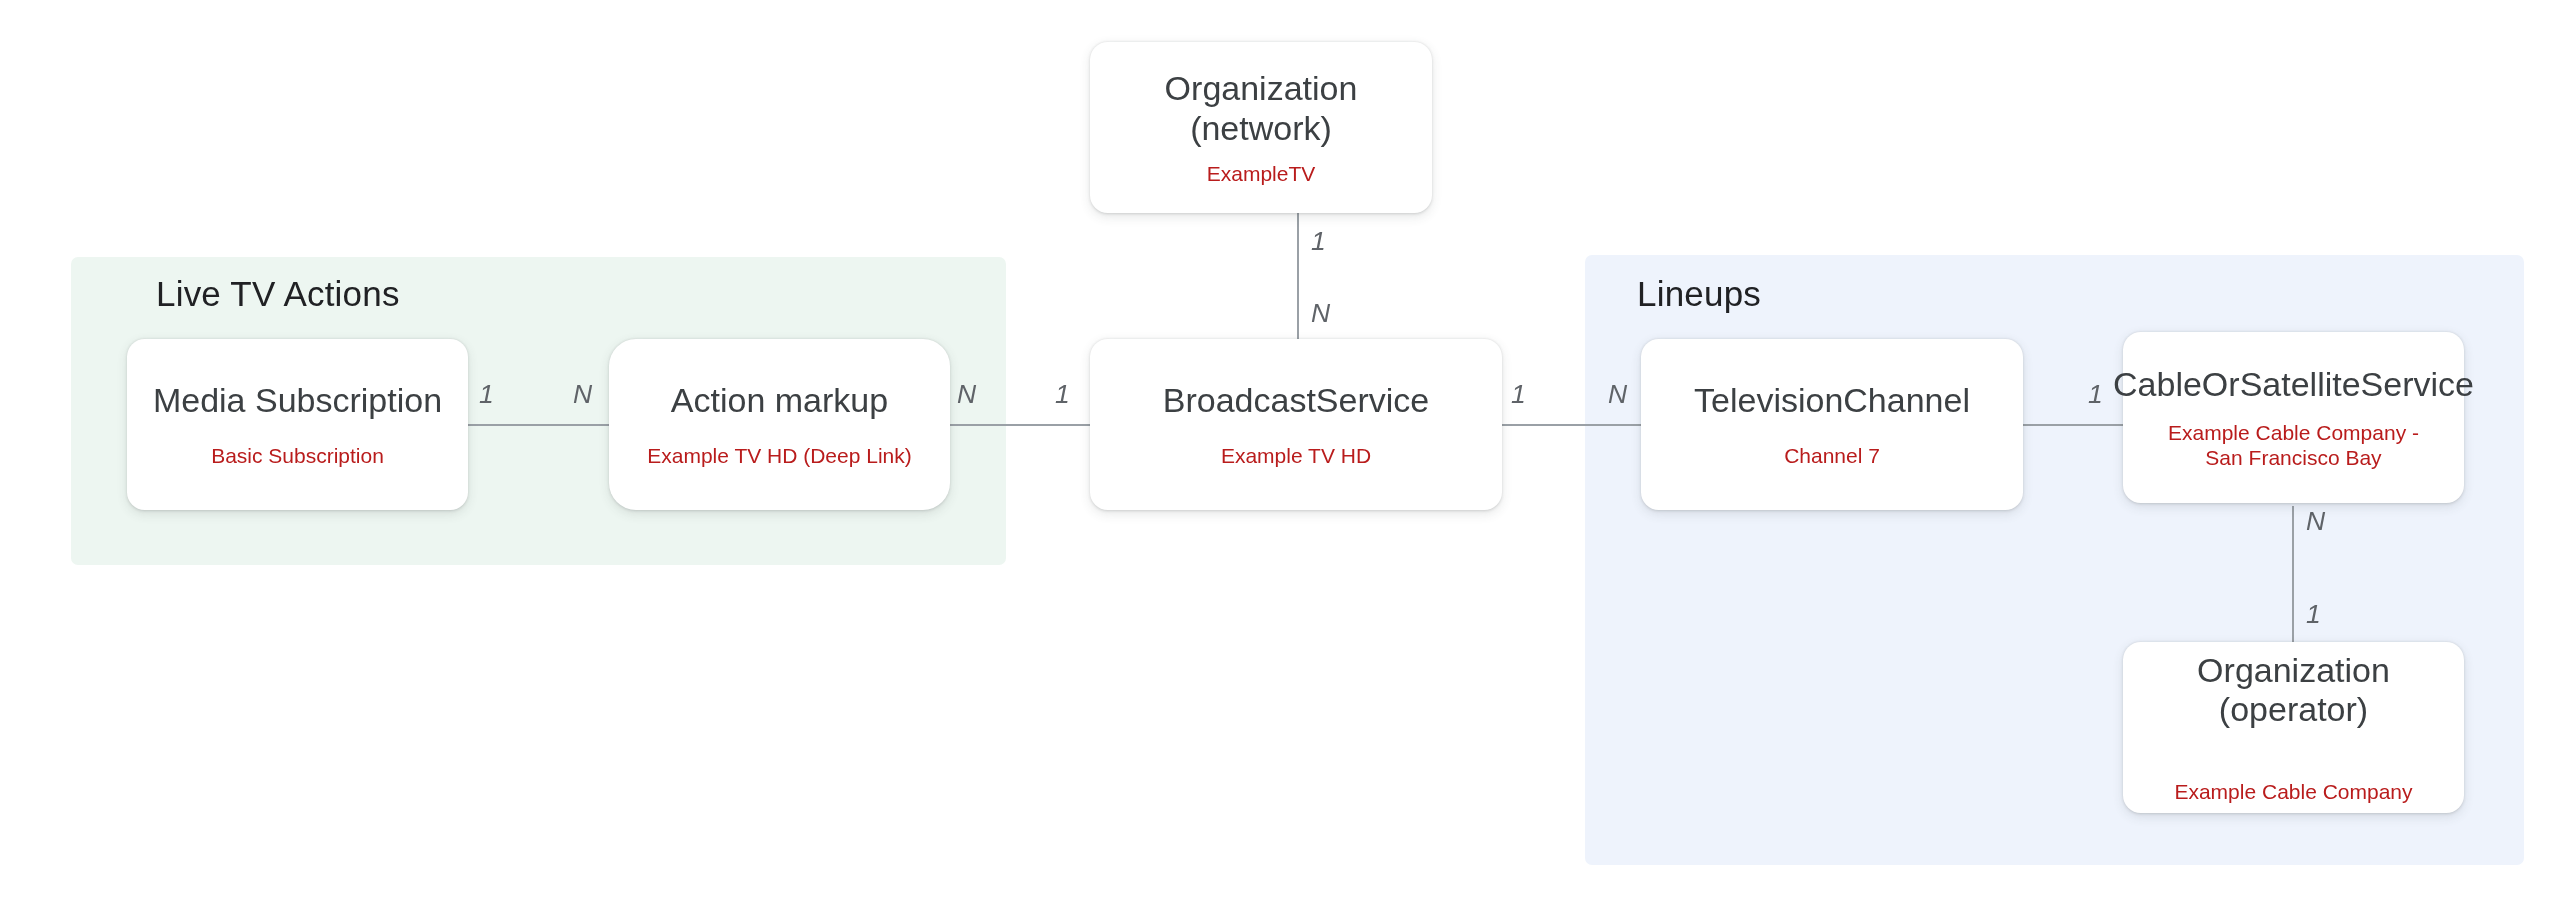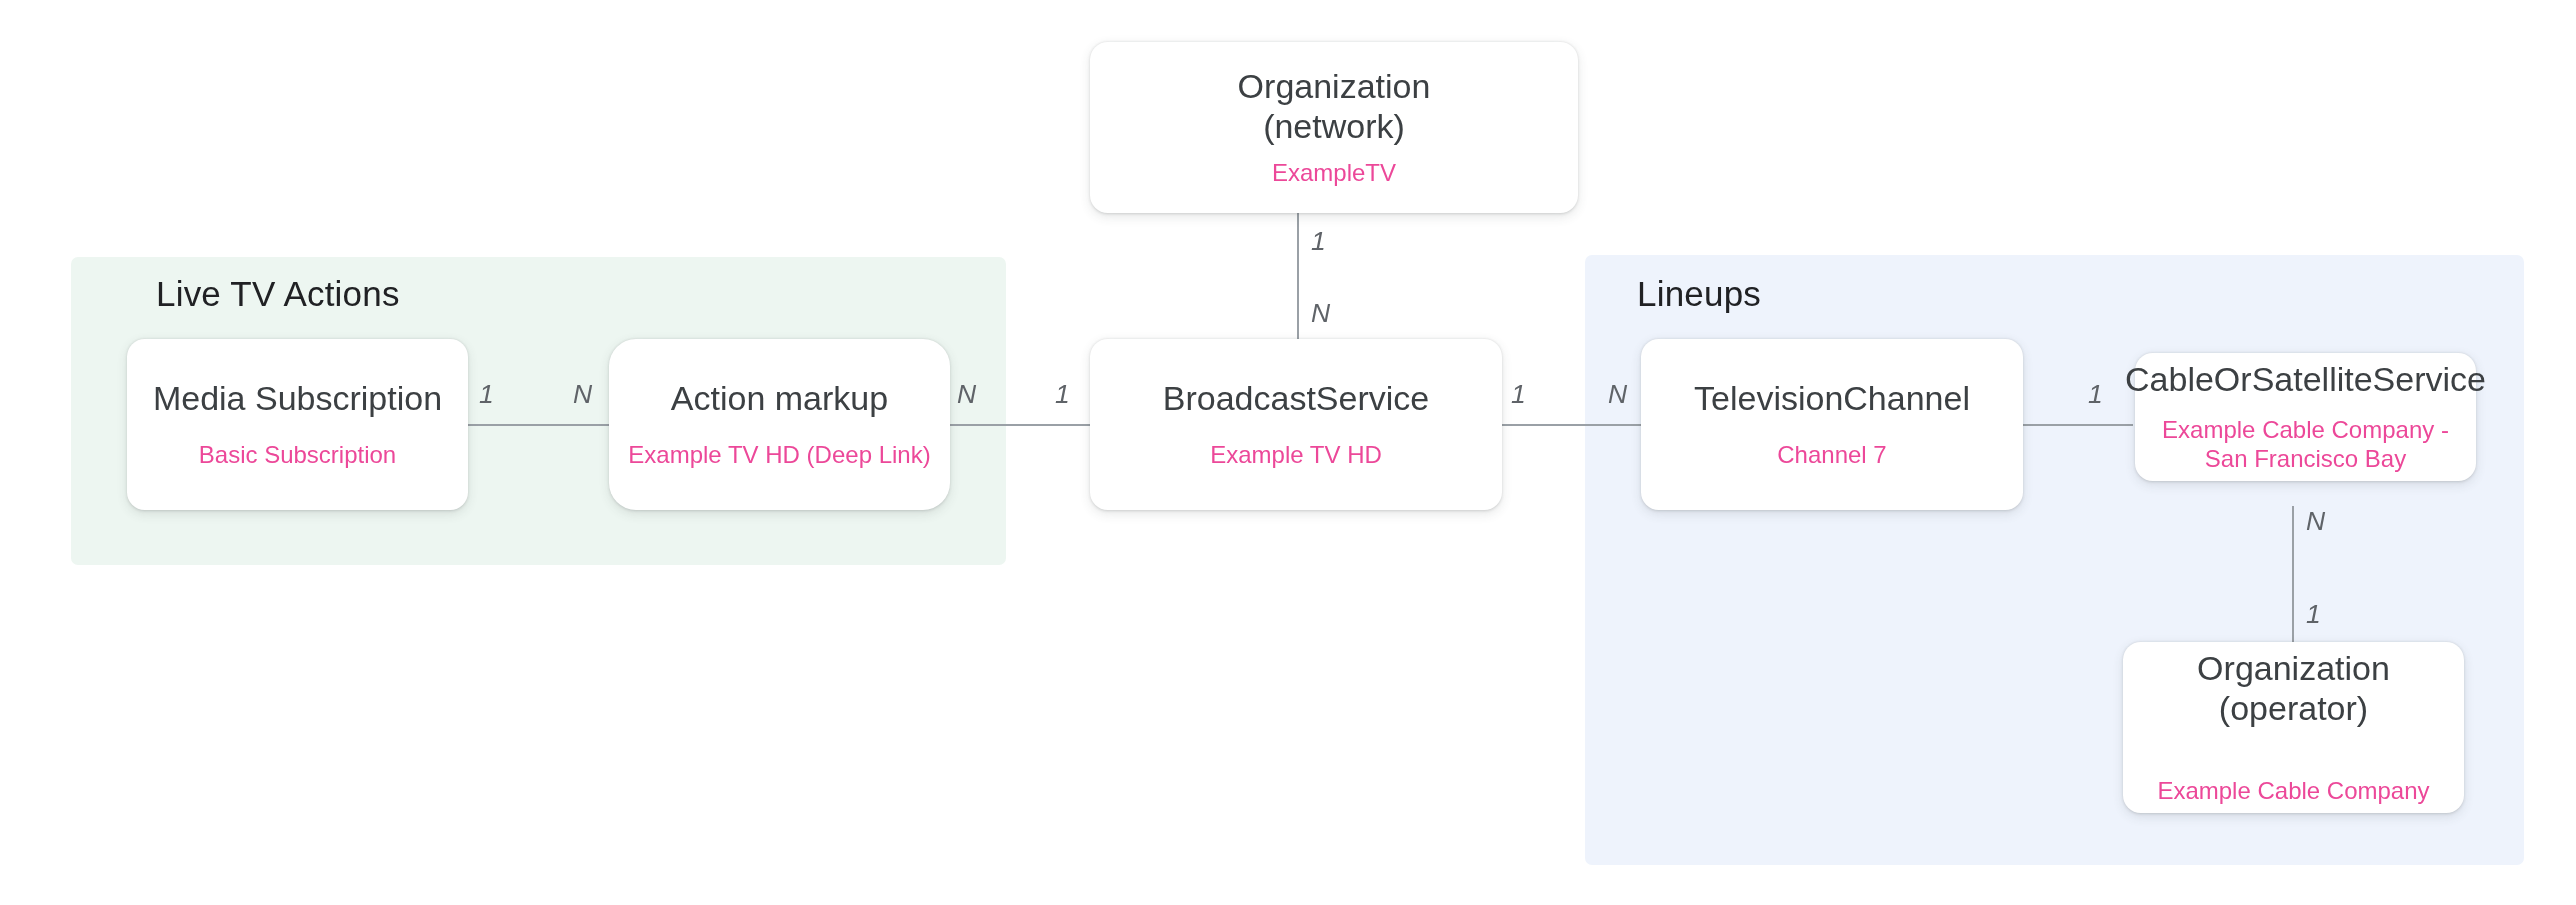--- a/index.html
+++ b/index.html
@@ -42,23 +42,23 @@
   }
   .node-title{
     font-size:34px;
     line-height:1.16;
     color:#3c4043;
     text-align:center;
     font-weight:400;
     white-space:pre-line;
   }
   .node-sub{
-    font-size:24px;
+    font-size:21px;
     line-height:1.2;
-    color:#ec4899;
+    color:#b91c1c;
     text-align:center;
     margin-top:23px;
     font-weight:400;
     white-space:pre-line;
   }
 
   
   .edge-h{
     position:absolute;
     height:0;
@@ -108,21 +108,21 @@
   <div class="card-label" style="left:1608px;top:379px;">N</div>
 
   <div class="edge-h" style="left:1974px;top:424px;width:159px;"></div>
   <div class="card-label" style="left:1987px;top:379px;">N</div>
   <div class="card-label" style="left:2088px;top:379px;">1</div>
 
   <div class="edge-v" style="left:2292px;top:506px;height:138px;"></div>
   <div class="card-label" style="left:2306px;top:506px;">N</div>
   <div class="card-label" style="left:2306px;top:599px;">1</div>
 
-  <div class="node" style="left:1090px;top:42px;width:488px;height:171px;align-items:center;">
+  <div class="node" style="left:1090px;top:42px;width:342px;height:171px;align-items:center;">
     <div class="node-title">Organization
 (network)</div>
     <div class="node-sub" style="margin-top:12.4px;">ExampleTV</div>
   </div>
 
   <div class="node" style="left:127px;top:339px;width:341px;height:171px;">
     <div class="node-title">Media Subscription</div>
     <div class="node-sub">Basic Subscription</div>
   </div>
 
@@ -134,21 +134,21 @@
   <div class="node" style="left:1090px;top:339px;width:412px;height:171px;">
     <div class="node-title">BroadcastService</div>
     <div class="node-sub">Example TV HD</div>
   </div>
 
   <div class="node" style="left:1641px;top:339px;width:382px;height:171px;">
     <div class="node-title">TelevisionChannel</div>
     <div class="node-sub">Channel 7</div>
   </div>
 
-  <div class="node" style="left:2123px;top:353px;width:341px;height:128px;margin-left:12px;">
+  <div class="node" style="left:2123px;top:332px;width:341px;height:171px;">
     <div class="node-title">CableOrSatelliteService</div>
     <div class="node-sub" style="margin-top:16px;">Example Cable Company -
 San Francisco Bay</div>
   </div>
 
   <div class="node" style="left:2123px;top:642px;width:341px;height:171px;gap:26px;">
     <div class="node-title">Organization (operator)</div>
     <div class="node-sub">Example Cable Company</div>
   </div>
 

